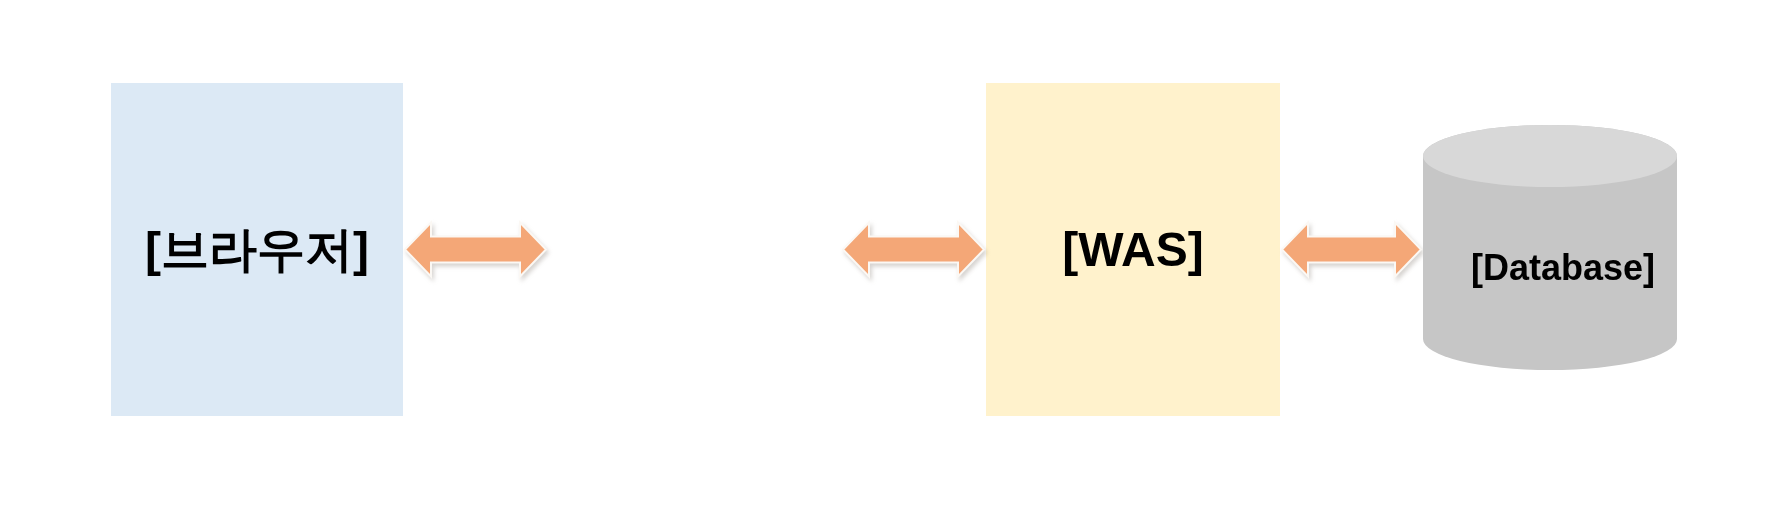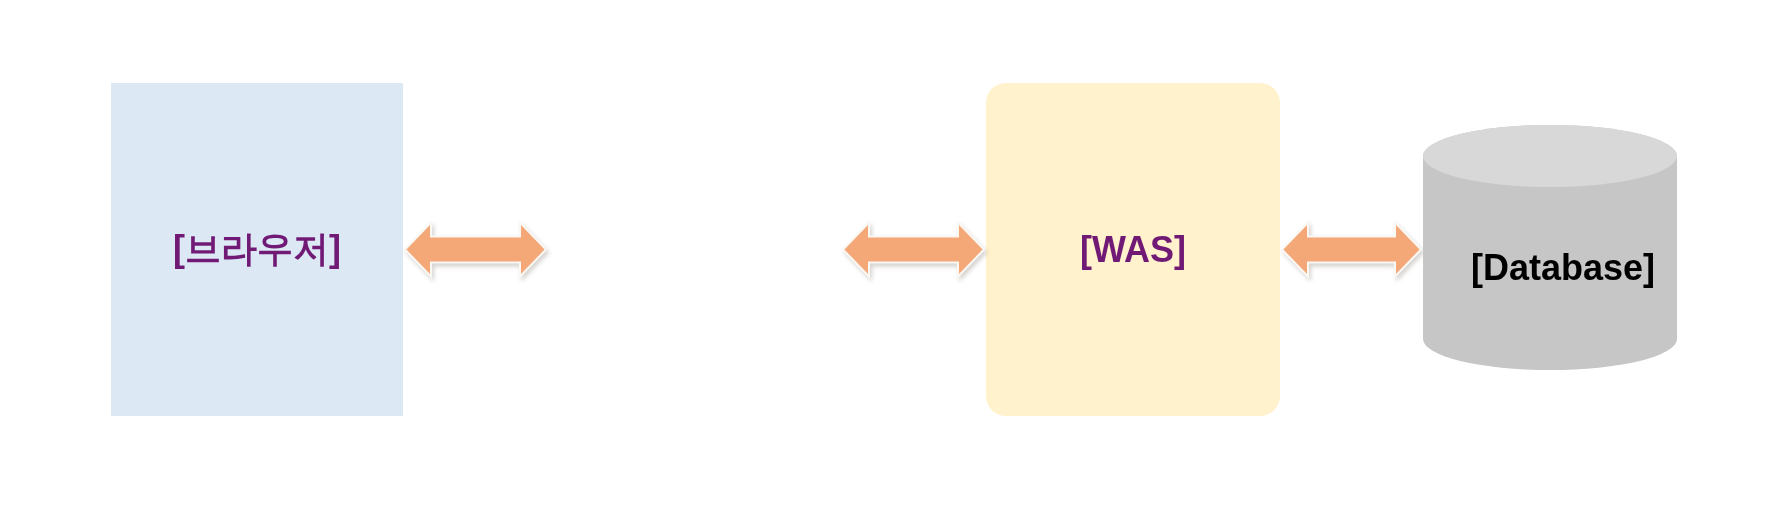--- a/index.html
+++ b/index.html
@@ -17,29 +17,29 @@
   }
   .node {
     position: absolute;
     top: 83px;
     height: 333px;
     display: flex;
     align-items: center;
     justify-content: center;
   }
   .node .label {
-    font-size: 36px;
+    font-size: 48px;
     font-weight: 700;
-    color: #701a75;
+    color: #000000;
     letter-spacing: 0px;
     white-space: nowrap;
   }
   .node-browser { left: 111px; width: 292px; }
   .node-web     { left: 548px; width: 293px; }
-  .node-was     { left: 986px; width: 294px; border-radius: 20px; }
+  .node-was     { left: 986px; width: 294px; }
   .overlay {
     position: absolute;
     left: 0; top: 0;
     width: 1774px;
     height: 506px;
     pointer-events: none;
   }
   .arrow {
     stroke: #fbf8f4;
     stroke-width: 2;

